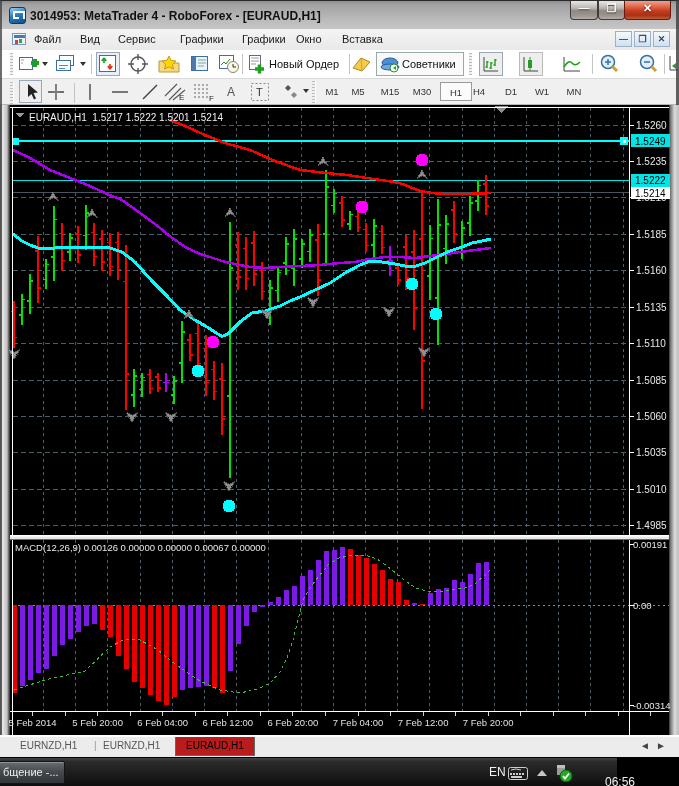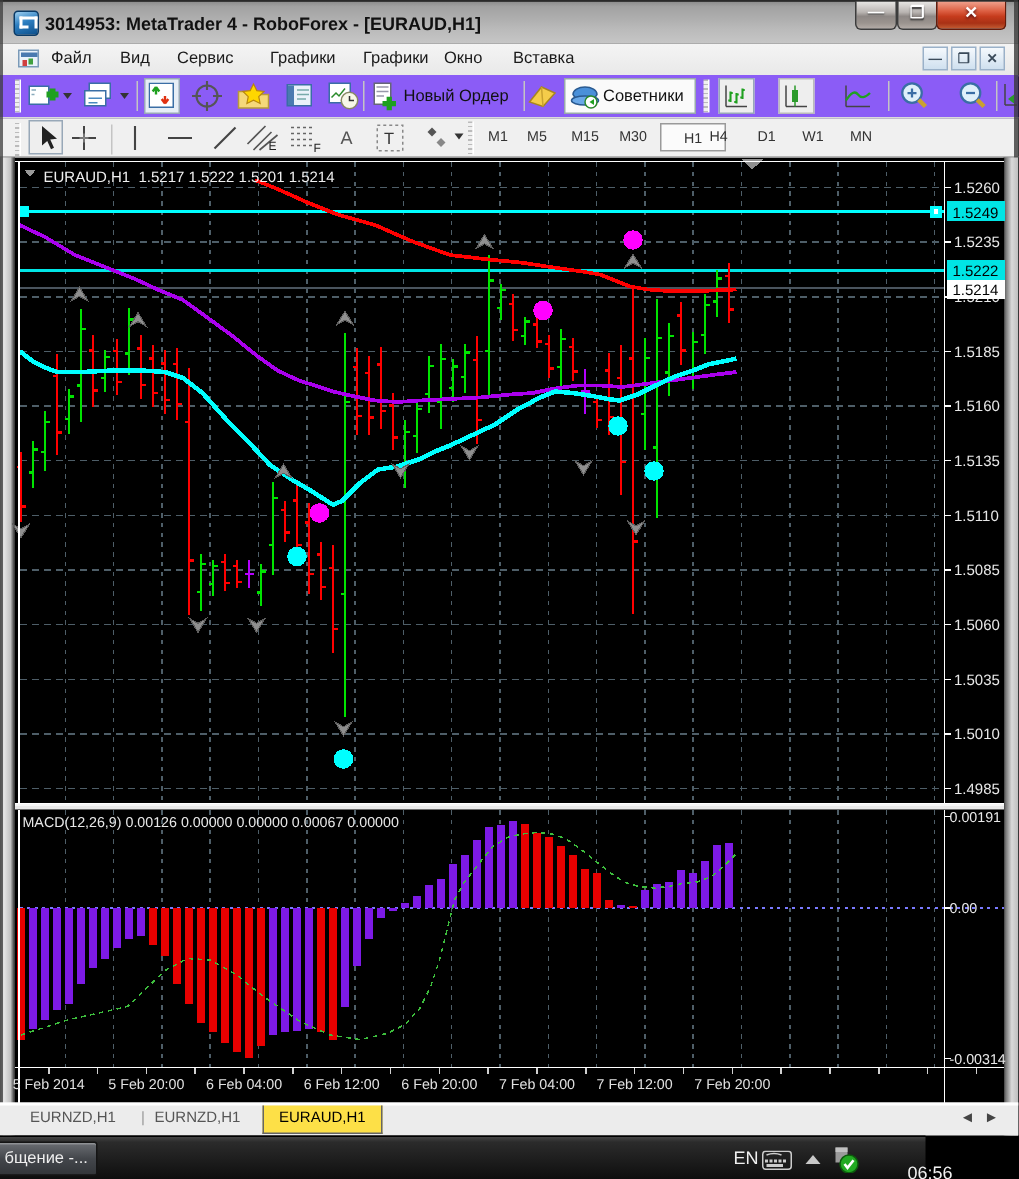--- a/index.html
+++ b/index.html
@@ -14,35 +14,35 @@
 #btnclose{left:624px;width:47px;background:linear-gradient(180deg,#f0a18d 0,#dd6043 35%,#c63c1d 55%,#a93115 80%,#c25c33 100%);border-color:#641c0c}
 #btnclose span{color:#fff;text-shadow:0 1px 2px #511}
 
 #menu{left:0;top:29px;width:679px;height:22px;background:linear-gradient(180deg,#f4f4f4,#e9e9e9);border-bottom:1px solid #d5d5d5}
 #menu .mi{position:absolute;top:4px;font-size:11px;color:#1a1a1a}
 .mdibtn{top:2px;width:17px;height:16px;background:linear-gradient(180deg,#f5f9fd,#cfe0ef);border:1px solid #9ab1c9;text-align:center;font-size:9px;color:#3a4a5a;line-height:14px;font-weight:bold}
 #menuicon{left:12px;top:4px;width:14px;height:12px;border:1px solid #7a9ab8;background:#eaf2fa}
 #menuicon:before{content:"";position:absolute;left:1px;top:1px;width:11px;height:3px;background:#4a7ab0}
 #menuicon:after{content:"";position:absolute;left:2px;top:6px;width:3px;height:4px;background:#d04040;box-shadow:4px -1px 0 #40a040}
 
-#tb1{left:0;top:50px;width:679px;height:29px;background:#8b5cf6;border-bottom:1px solid #dadada}
+#tb1{left:0;top:50px;width:679px;height:29px;background:#ffffff;border-bottom:1px solid #dadada}
 #tb2{left:0;top:79px;width:679px;height:26px;background:#f0f0f0;border-bottom:1px solid #b5b5b5}
 .grip{top:3px;width:4px;height:22px;background-image:repeating-linear-gradient(180deg,#bbb 0,#bbb 1px,#f0f0f0 1px,#f0f0f0 3px);border-right:1px solid #fff}
 .tsep{top:4px;width:1px;height:20px;background:#c4c4c4}
 .tbtn{font-size:11px;color:#111}
 .press{border:1px solid #98a8b8;background:#e6eef6}
 .tfb{position:absolute;top:3px;height:19px;font-size:9.5px;color:#333;text-align:center;padding-top:4px}
 .tfb.on{border:1px solid #9a9a9a;background:#fbfbfb}
 
 #lstrip{left:0;top:105px;width:10px;height:652px;background:linear-gradient(90deg,#8a8a8a 0,#e6e6e6 25%,#c2c2c2 70%,#555 90%,#303030 100%)}
 #rstrip{left:669px;top:105px;width:10px;height:652px;background:linear-gradient(90deg,#303030 0,#777 15%,#d9d9d9 55%,#bdbdbd 100%)}
 
 #tabs{left:0;top:735px;width:679px;height:22px;background:#ececec;border-top:2px solid #fff}
 #tabs .tab{position:absolute;top:3px;font-size:10px;color:#555}
-#tabs .active{background:#fde047;border:1px solid #666;border-top:none;color:#000;padding:3px 10px 4px;top:0}
+#tabs .active{background:#b91c1c;border:1px solid #666;border-top:none;color:#000;padding:3px 10px 4px;top:0}
 
 #task{left:0;top:757px;width:617px;height:29px;background:linear-gradient(180deg,#454545 0,#2b2b2b 12%,#1d1d1d 55%,#0e0e0e 100%);border-top:1px solid #000}
 .taskbtn{top:3px;height:23px;border-radius:2px;border:1px solid #141414;background:linear-gradient(180deg,#6a6d72 0,#43464b 50%,#33363a 100%);box-shadow:inset 0 1px 0 rgba(255,255,255,.25);color:#eee;font-size:11px}
 #mticon{width:16px;height:16px;border-radius:2px;background:linear-gradient(160deg,#8fc6ec 0,#2d7fc1 45%,#0d4f8b 100%);border:1px solid #cfe4f4}
 #mticon:before{content:"";position:absolute;left:3px;top:2px;width:7px;height:5px;border:2px solid #fff;border-bottom:none}
 #mticon:after{content:"";position:absolute;left:3px;top:8px;width:5px;height:2px;background:#fff}
 .tray{color:#f0f0f0;font-size:12px}
 </style></head><body>
 
 <div class="abs" id="title">
@@ -203,21 +203,21 @@
   <svg class="abs" style="left:283px;top:4px;" width="18" height="18">
       <path d="M5 2 l3 3 -3 3 -3 -3 z" fill="#555"></path>
       <path d="M11 9 l3 3 -3 3 -3 -3 z" fill="#888"></path>
     </svg>
   <div class="abs" style="left:303px;top:10px;width:0;height:0;border-left:3.5px solid transparent;border-right:3.5px solid transparent;border-top:4px solid #333"></div>
   <div class="abs grip" style="left:312px;top:2px"></div>
   <div class="tfb" style="left:322px;width:20px">M1</div>
   <div class="tfb" style="left:348px;width:20px">M5</div>
   <div class="tfb" style="left:376px;width:28px">M15</div>
   <div class="tfb" style="left:408px;width:28px">M30</div>
-  <div class="tfb on" style="left:440px;width:44px">H1</div>
+  <div class="tfb on" style="left:440px;width:32px">H1</div>
   <div class="tfb" style="left:468px;width:22px">H4</div>
   <div class="tfb" style="left:500px;width:22px">D1</div>
   <div class="tfb" style="left:530px;width:24px">W1</div>
   <div class="tfb" style="left:562px;width:24px">MN</div>
 </div>
 
 <div class="abs" id="lstrip"></div>
 <div class="abs" style="left:0;top:0;width:2px;height:757px;background:#3c3c3c;opacity:.75"></div>
 <div class="abs" style="left:676px;top:0;width:3px;height:757px;background:#3a3a3a;opacity:.8"></div>
 <div class="abs" id="rstrip"></div>

